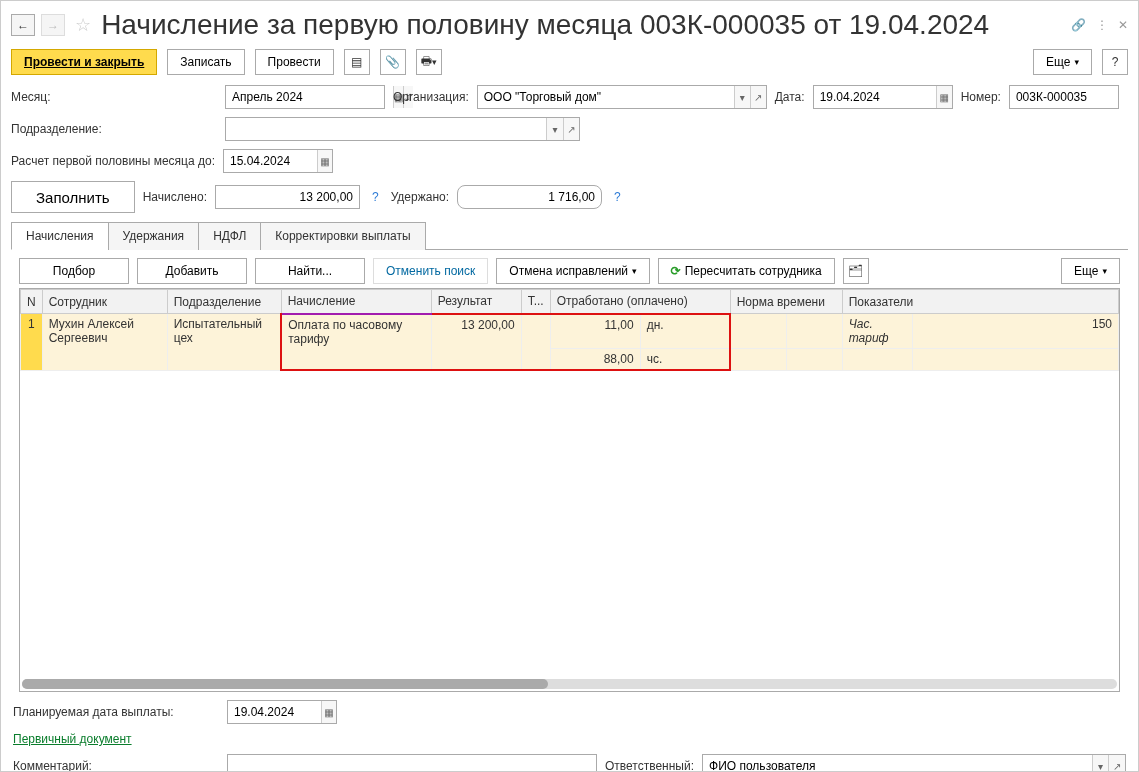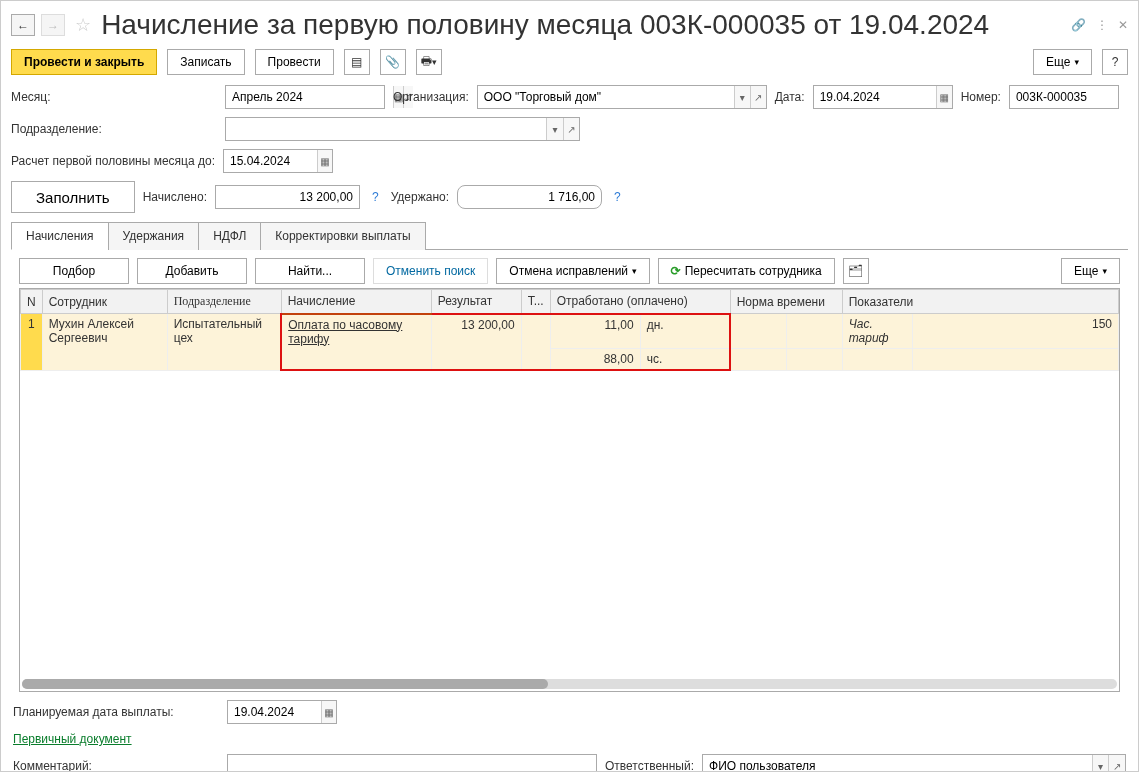--- a/index.html
+++ b/index.html
@@ -51,20 +51,21 @@
     cursor: pointer;
     height: 26px;
     display: inline-flex;
     align-items: center;
     gap: 4px;
   }
   .btn-primary {
     background: #ffdb4d;
     border-color: #d4a800;
     font-weight: bold;
+    text-decoration: underline;
   }
   .icon-btn {
     border: 1px solid #aaa;
     background: #fff;
     width: 26px;
     height: 26px;
     display: inline-flex;
     align-items:center;
     justify-content:center;
     cursor:pointer;
@@ -300,35 +301,35 @@
     <div class="toolbar-spacer"></div>
     <button class="btn dropdown-caret" style="min-width:auto;">Еще</button>
   </div>
 
   <div class="grid-wrap">
     <table class="grid">
       <thead>
         <tr>
           <th style="width:20px;">N</th>
           <th style="width:125px;">Сотрудник</th>
-          <th style="width:114px;font-family:Liberation Serif, serif;">Подразделение</th>
+          <th style="width:114px;">Подразделение</th>
           <th style="width:150px;">Начисление</th>
           <th style="width:90px;margin-left:28px;">Результат</th>
           <th style="width:20px;">Т...</th>
           <th colspan="2" style="width:180px;">Отработано (оплачено)</th>
           <th colspan="2" style="width:112px;">Норма времени</th>
           <th colspan="2">Показатели</th>
         </tr>
       </thead>
       <tbody>
         <tr>
           <td rowspan="2" class="linenum">1</td>
           <td rowspan="2">Мухин Алексей Сергеевич</td>
           <td rowspan="2">Испытательный цех</td>
-          <td rowspan="2" style="border-left:2px solid #d11; border-top:2px solid #c2410c; border-bottom:2px solid #d11;text-decoration:underline;">Оплата по часовому тарифу</td>
+          <td rowspan="2" style="border-left:2px solid #d11; border-top:2px solid #a21caf; border-bottom:2px solid #d11;">Оплата по часовому тарифу</td>
           <td rowspan="2" class="right" style="border-top:2px solid #d11; border-bottom:2px solid #d11;">13 200,00</td>
           <td rowspan="2" style="border-top:2px solid #d11; border-bottom:2px solid #d11;"></td>
           <td class="right" style="width:90px; border-top:2px solid #d11;">11,00</td>
           <td style="width:90px; border-top:2px solid #d11; border-right:2px solid #d11;">дн.</td>
           <td class="blank" style="width:56px;"></td>
           <td class="blank" style="width:56px;"></td>
           <td class="italic" style="width:70px;">Час. тариф</td>
           <td class="right">150</td>
         </tr>
         <tr>

